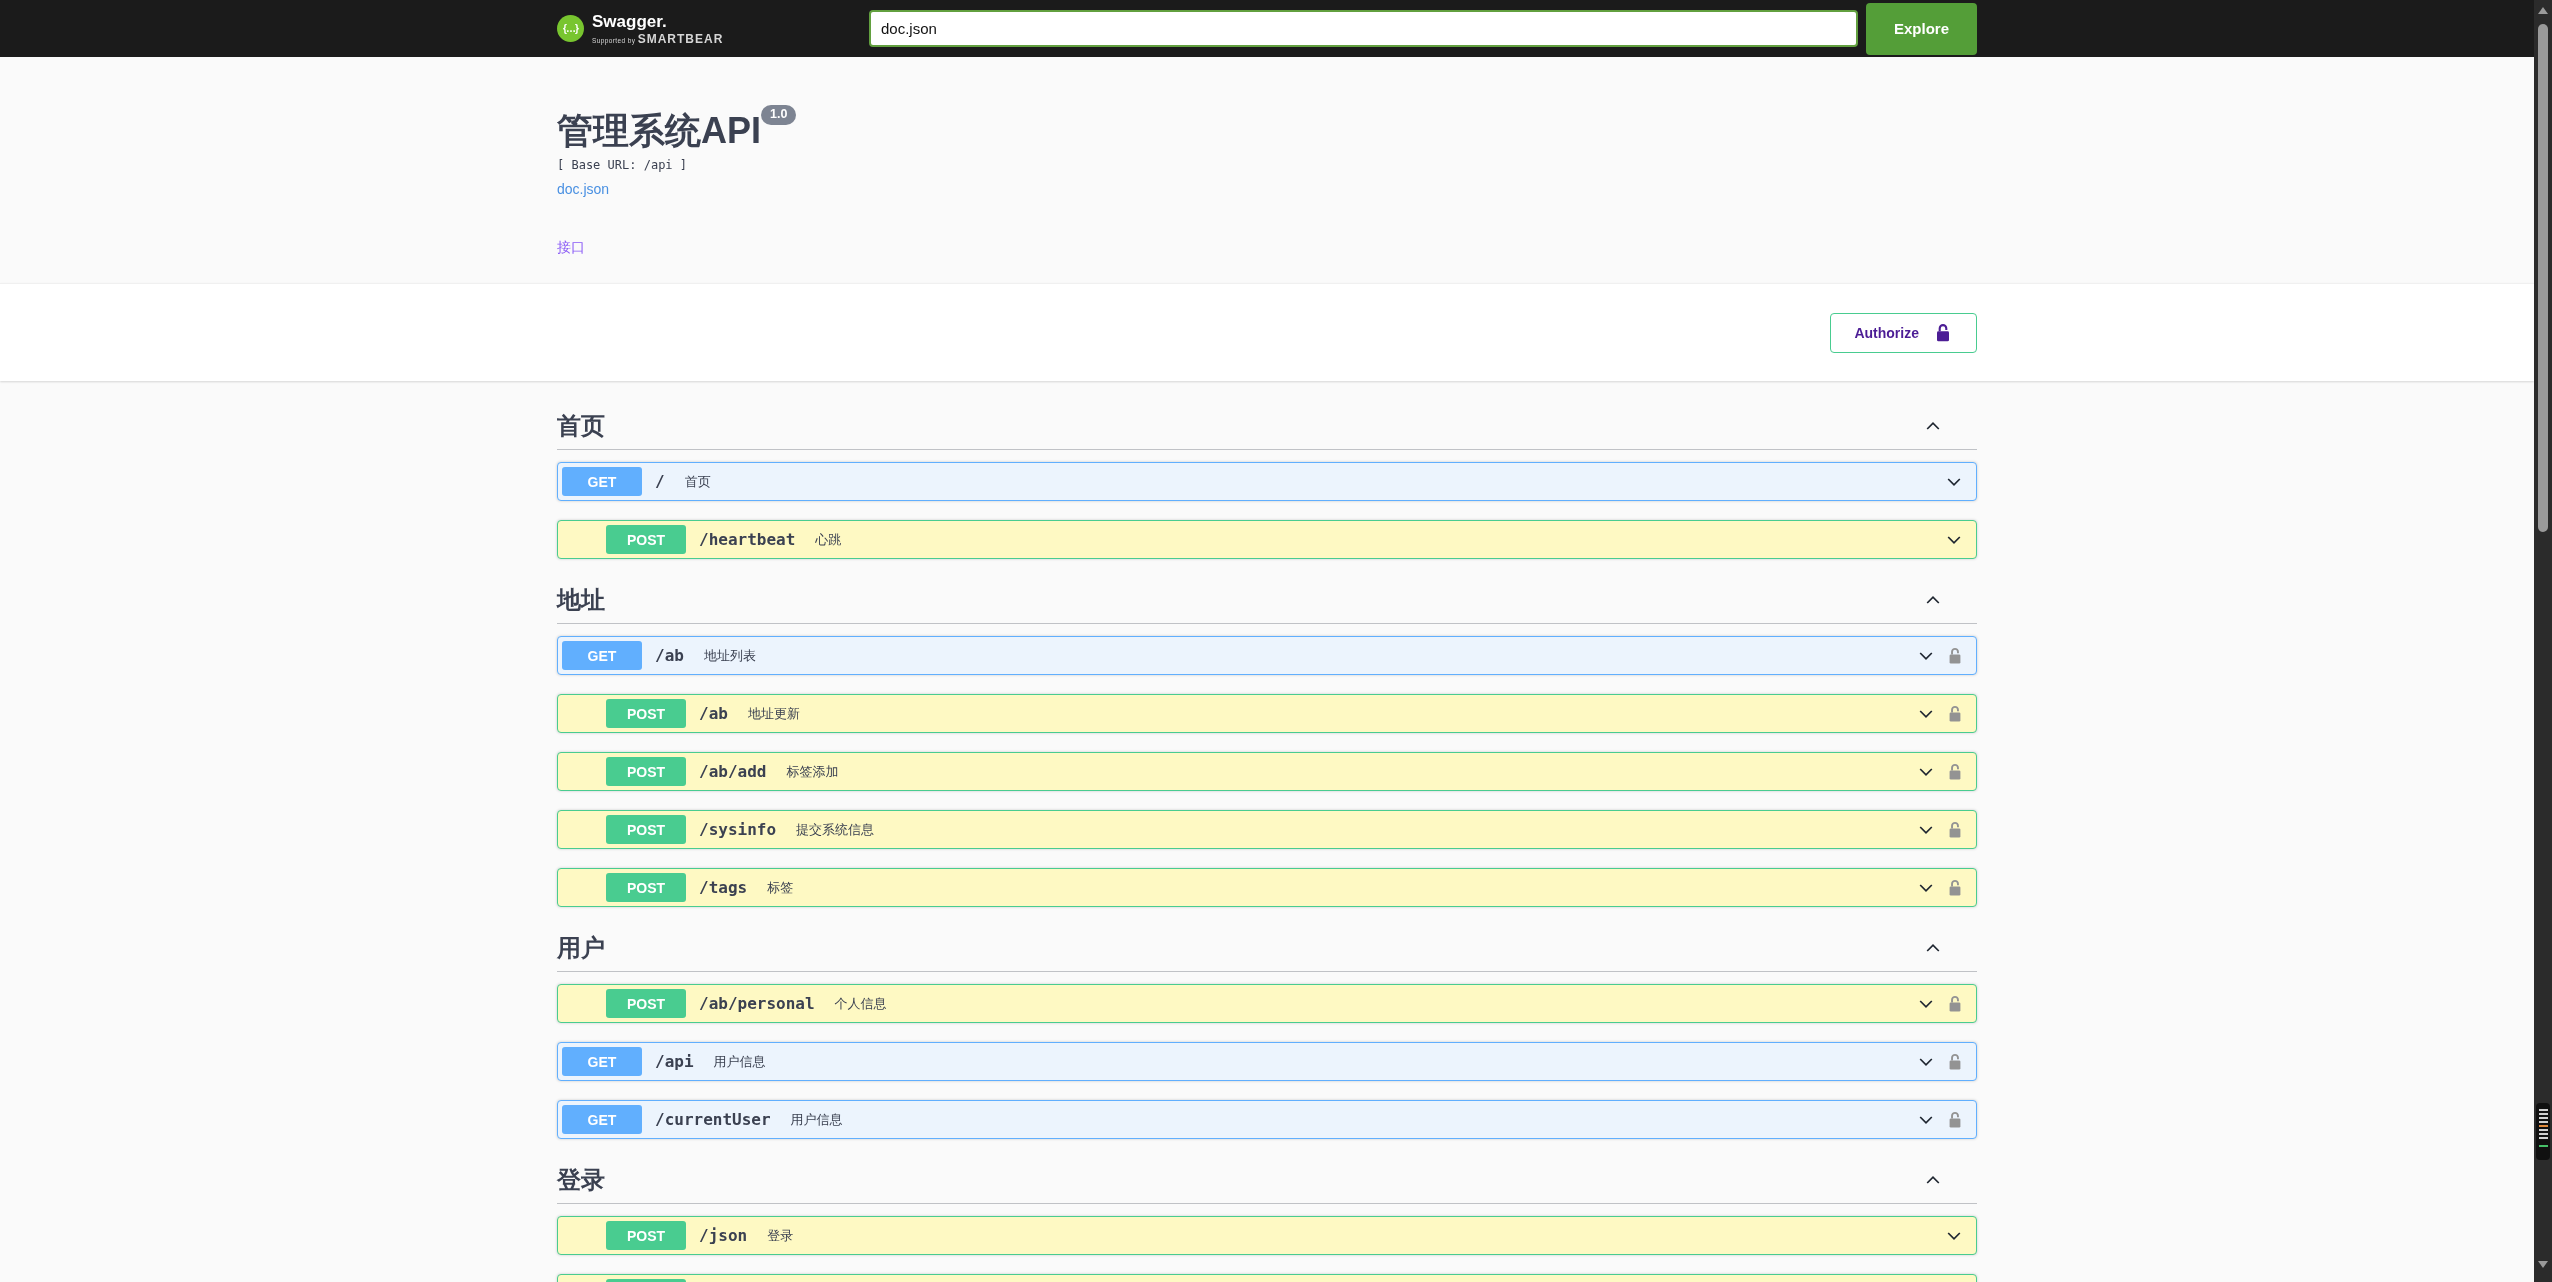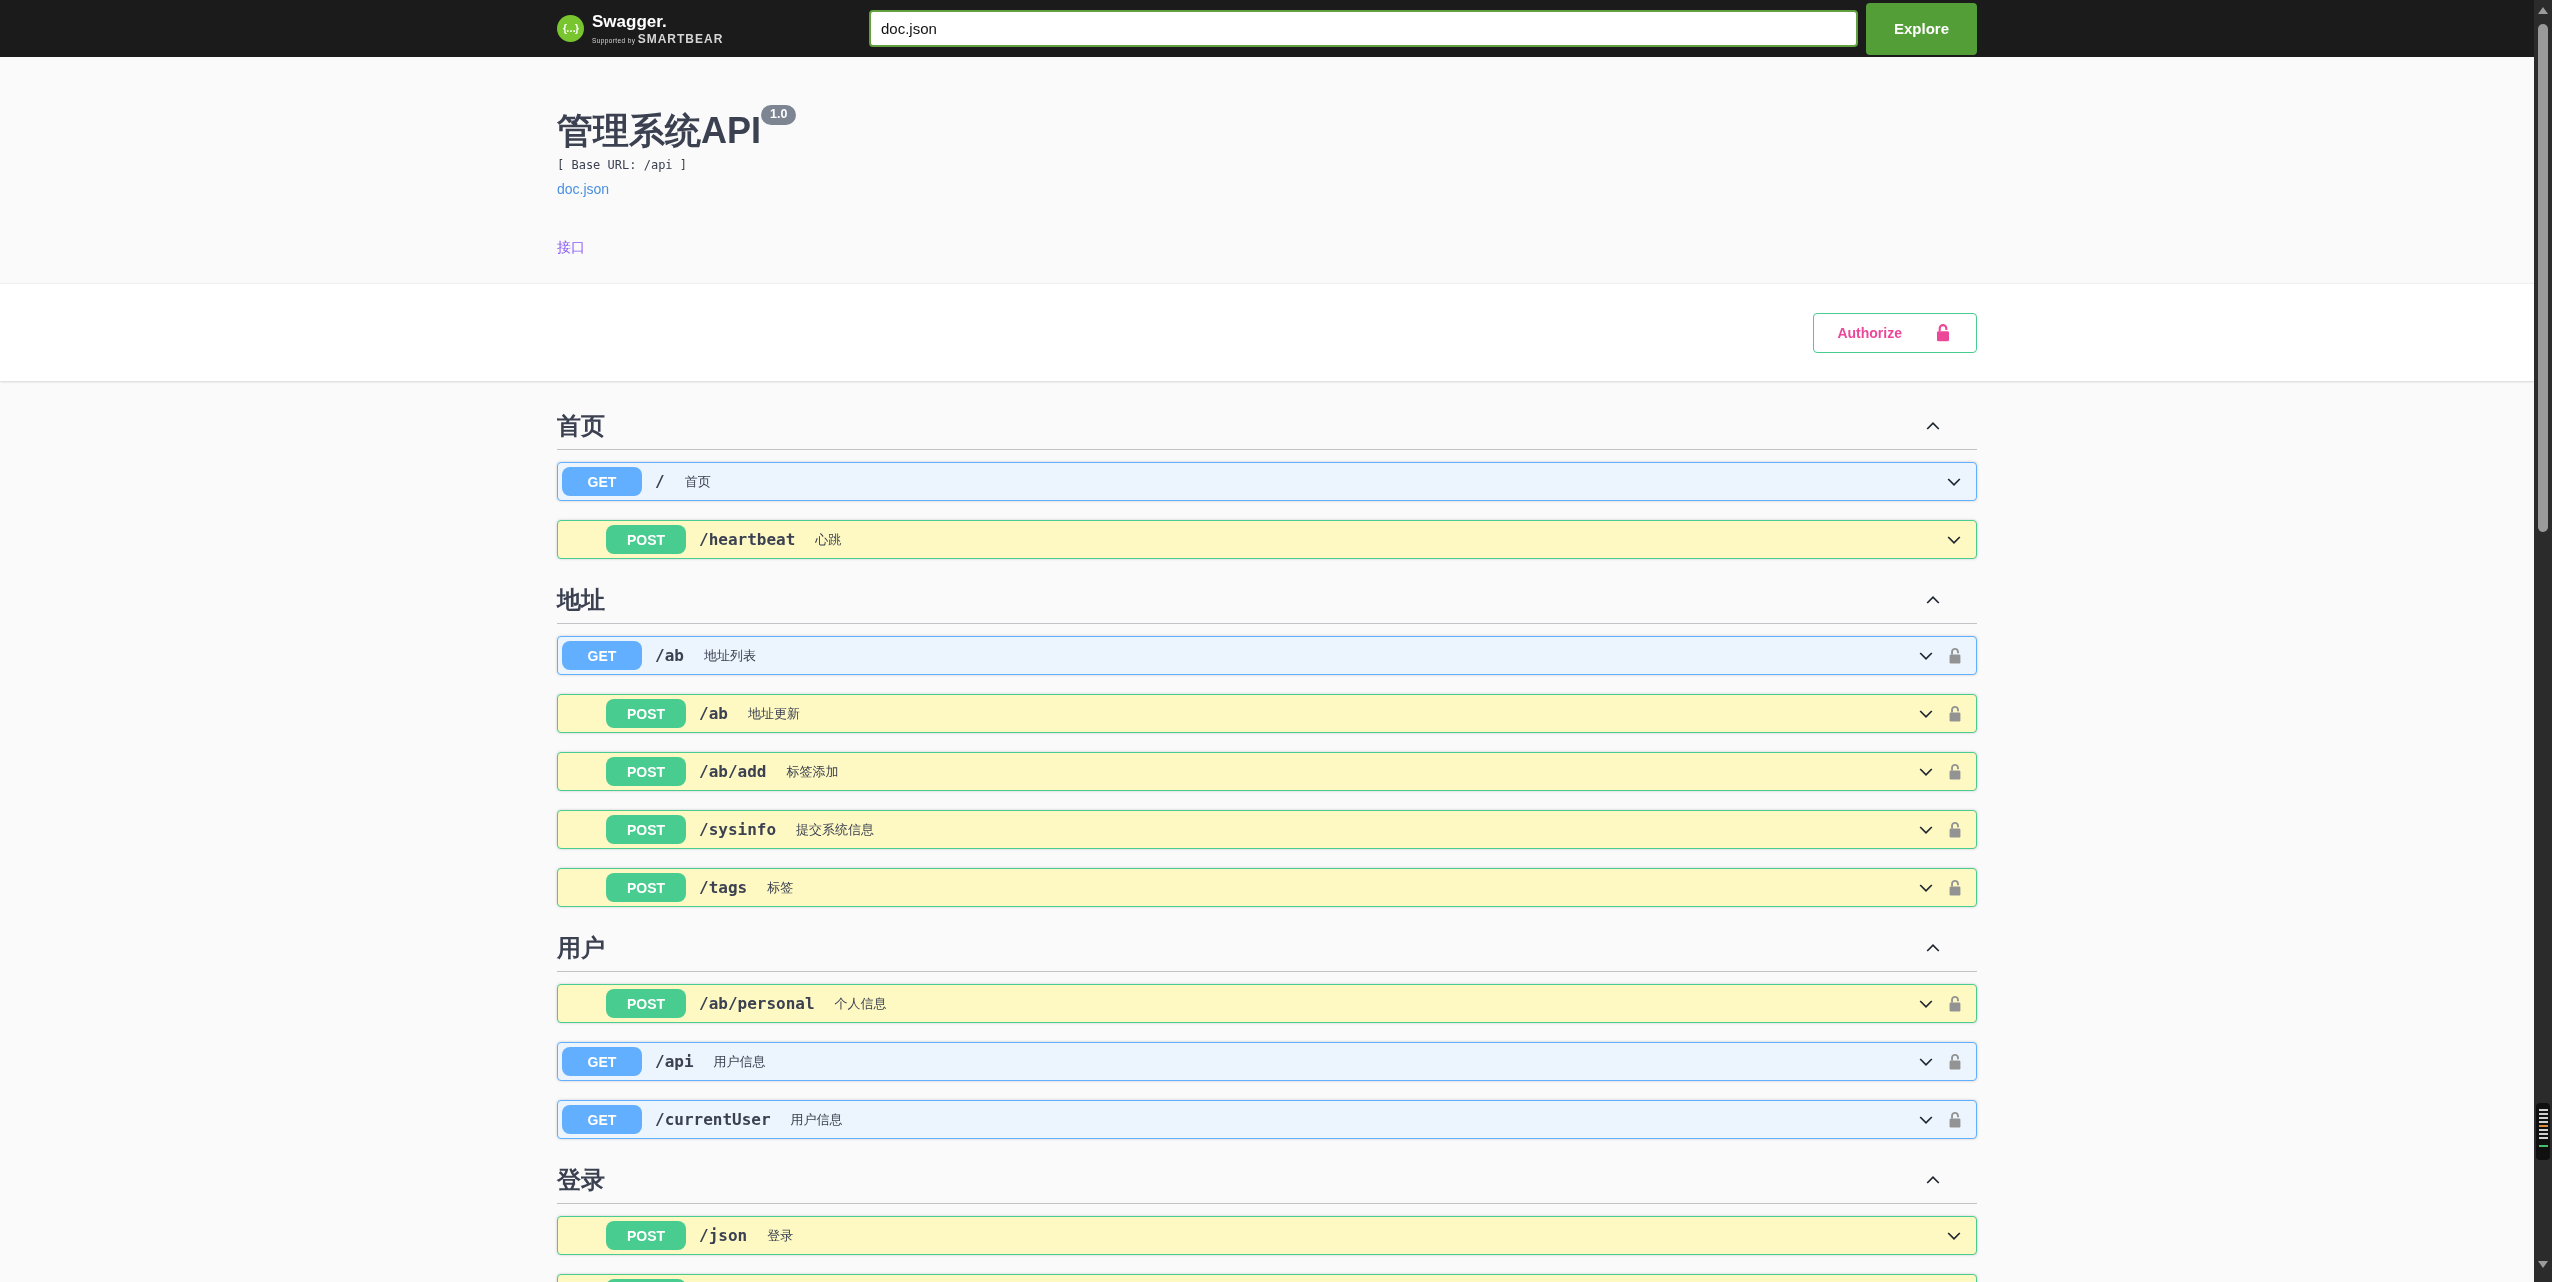--- a/index.html
+++ b/index.html
@@ -39,40 +39,40 @@
     padding:3px 9px; border-radius:50px; position:relative; top:-6px; }
   .base-url { font-family:"DejaVu Sans Mono", monospace; font-size:12px; color:#3b4151; margin-top:7px; }
   .spec-link { display:inline-block; color:#4990e2; font-size:14px; margin-top:9px;
     text-decoration:none; cursor:pointer; }
   .api-desc { font-size:14px; color:#8b5cf6; margin-top:41px; }
 
   
   .scheme-section { background:#fff; height:97px; border-top:1px solid #f0f0f0;
     box-shadow:0 1px 2px 0 rgba(0,0,0,.15); display:flex; align-items:center; }
   .scheme-wrapper { display:flex; justify-content:flex-end; }
-  .authorize-btn { display:flex; align-items:center; gap:31px; height:40px; padding:0 23px;
+  .authorize-btn { display:flex; align-items:center; gap:14px; height:40px; padding:0 23px;
     background:transparent; border:1.5px solid #49cc90; border-radius:4px;
-    color:#ec4899; font-weight:bold; font-size:14px; cursor:pointer;
+    color:#4c1d95; font-weight:bold; font-size:14px; cursor:pointer;
     font-family:"Liberation Sans",sans-serif; }
 
   
   .operations { padding-top:30px; }
   .opblock-tag-section { margin-bottom:26px; }
   .opblock-tag { display:flex; align-items:center; justify-content:space-between;
     padding-bottom:8px; border-bottom:1px solid rgba(59,65,81,.3); margin-bottom:12px; cursor:pointer; }
   .tag-title { font-size:24px; font-weight:bold; color:#3b4151; line-height:30px; }
   .tag-arrow { margin-right:34px; color:#1f2630; display:flex; }
 
   .opblock { height:39px; box-sizing:border-box; display:flex; align-items:center;
     border-radius:4px; border:1px solid; margin-bottom:19px; padding:0 12px 0 4px;
     box-shadow:0 0 3px rgba(0,0,0,.19); cursor:pointer; }
   .opblock-get  { background:#ecf4fd; border-color:#61affe; }
   .opblock-post { background:#fef9c3; border-color:#49cc90;padding-left:48px; }
   .method-badge { min-width:80px; height:29px; display:flex; align-items:center; justify-content:center;
-    border-radius:8px; color:#fff; font-weight:bold; font-size:14px; margin-right:13px; }
+    border-radius:3px; color:#fff; font-weight:bold; font-size:14px; margin-right:13px; }
   .opblock-get  .method-badge { background:#61affe; }
   .opblock-post .method-badge { background:#49cc90; }
   .op-path { font-family:"DejaVu Sans Mono", monospace; font-size:16px; font-weight:bold; color:#3b4151; }
   .op-summary { font-size:13px; color:#3b4151; margin-left:20px; }
   .op-right { margin-left:auto; display:flex; align-items:center; gap:10px; }
   .op-arrow { color:#1f2630; display:flex; }
   .op-lock { color:#939393; display:flex; }
 
   
   .scrollbar { position:absolute; top:0; right:0; width:18px; height:100%; background:#2b2b2b; }

